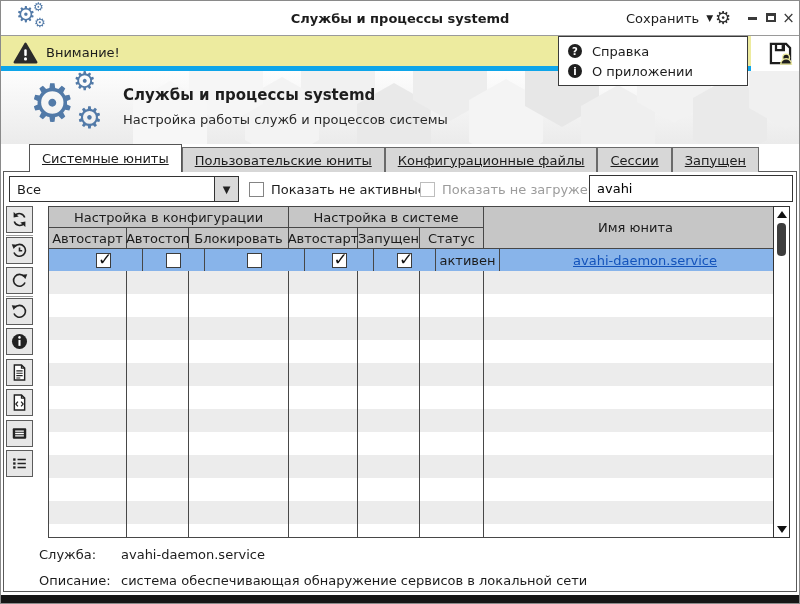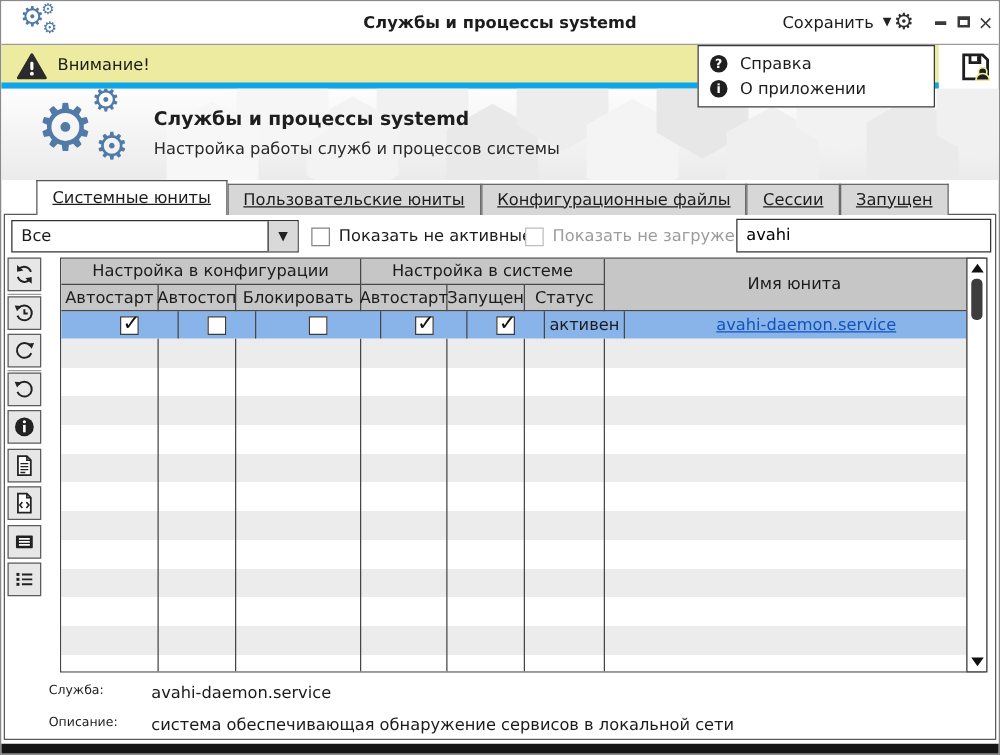--- a/index.html
+++ b/index.html
@@ -92,21 +92,21 @@
   .vline{position:absolute;top:0;bottom:0;width:1px;background:#474747;}
   .v1{left:77px;}.v2{left:139px;}.v3{left:239px;}.v4{left:308px;}.v5{left:370px;}.v6{left:434px;}
   
   .scrollbar{position:absolute;left:772px;top:205px;width:17px;height:332px;border:1px solid #333;background:#fff;z-index:2;}
   .sb-up,.sb-down{position:absolute;left:0;width:15px;height:13px;display:flex;align-items:center;justify-content:center;}
   .sb-up{top:1px;} .sb-down{bottom:1px;}
   .tri-up{width:0;height:0;border-left:5px solid transparent;border-right:5px solid transparent;border-bottom:7px solid #111;}
   .tri-down{width:0;height:0;border-left:5px solid transparent;border-right:5px solid transparent;border-top:7px solid #111;}
   .sb-thumb{position:absolute;left:3px;top:16px;width:9px;height:33px;background:#3d3d3d;border-radius:4px;}
   
-  .foot-label{position:absolute;left:38px;font-size:10px;z-index:2;}
+  .foot-label{position:absolute;left:38px;font-size:13px;z-index:2;}
   .foot-value{position:absolute;left:120px;font-size:13px;z-index:2;}
   .fl1{top:546px;} .fl2{top:572px;}
   
   .gearmenu{position:absolute;left:557px;top:35px;width:190px;background:#fff;border:1px solid #3a3a3a;z-index:20;padding:4px 0;}
   .gm-item{display:flex;align-items:center;gap:10px;height:20px;padding:0 9px;font-size:13px;}
   .gm-check{width:12px;height:12px;border:2px solid #111;position:relative;flex:0 0 auto;}
   .gm-check::after{content:"✓";position:absolute;left:0px;top:-6px;font-size:14px;font-weight:bold;color:#111;}
   .gm-circle{width:14px;height:14px;border-radius:50%;background:#1f1f1f;color:#fff;display:flex;align-items:center;justify-content:center;font-size:10px;font-weight:bold;flex:0 0 auto;}
   
   .bottomstrip{position:absolute;left:0;bottom:0;width:798px;height:8px;background:#161616;}

